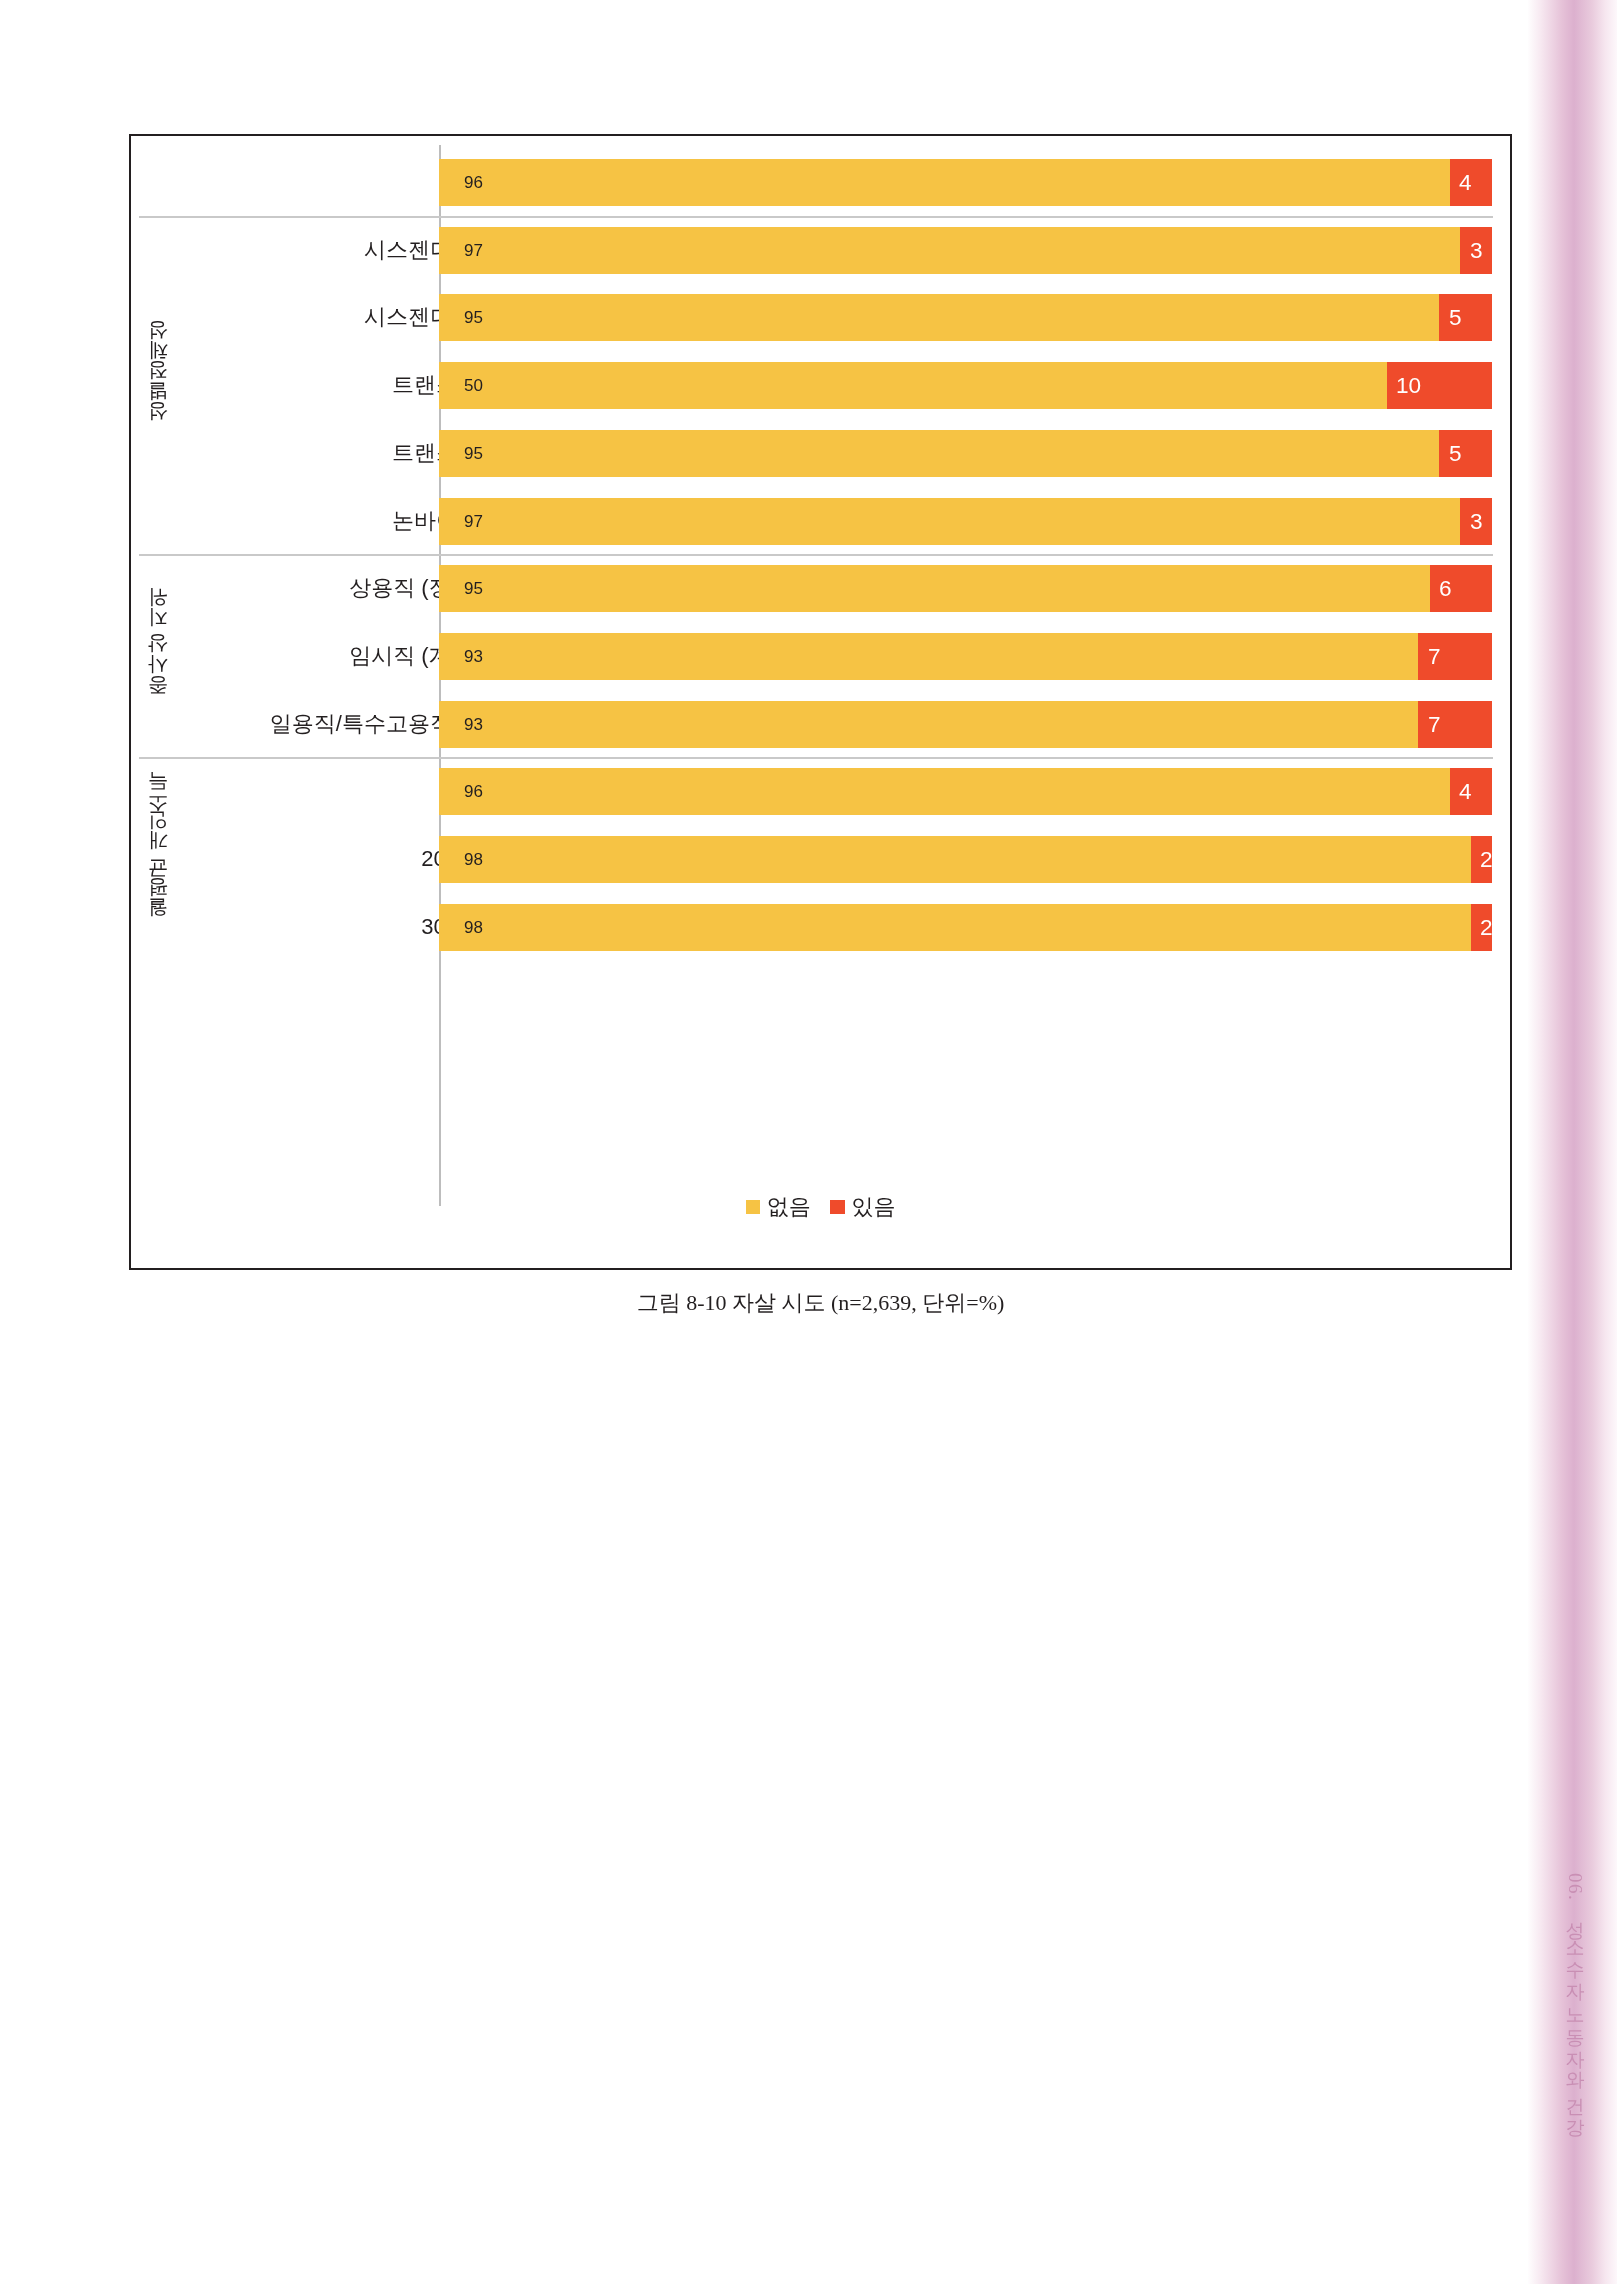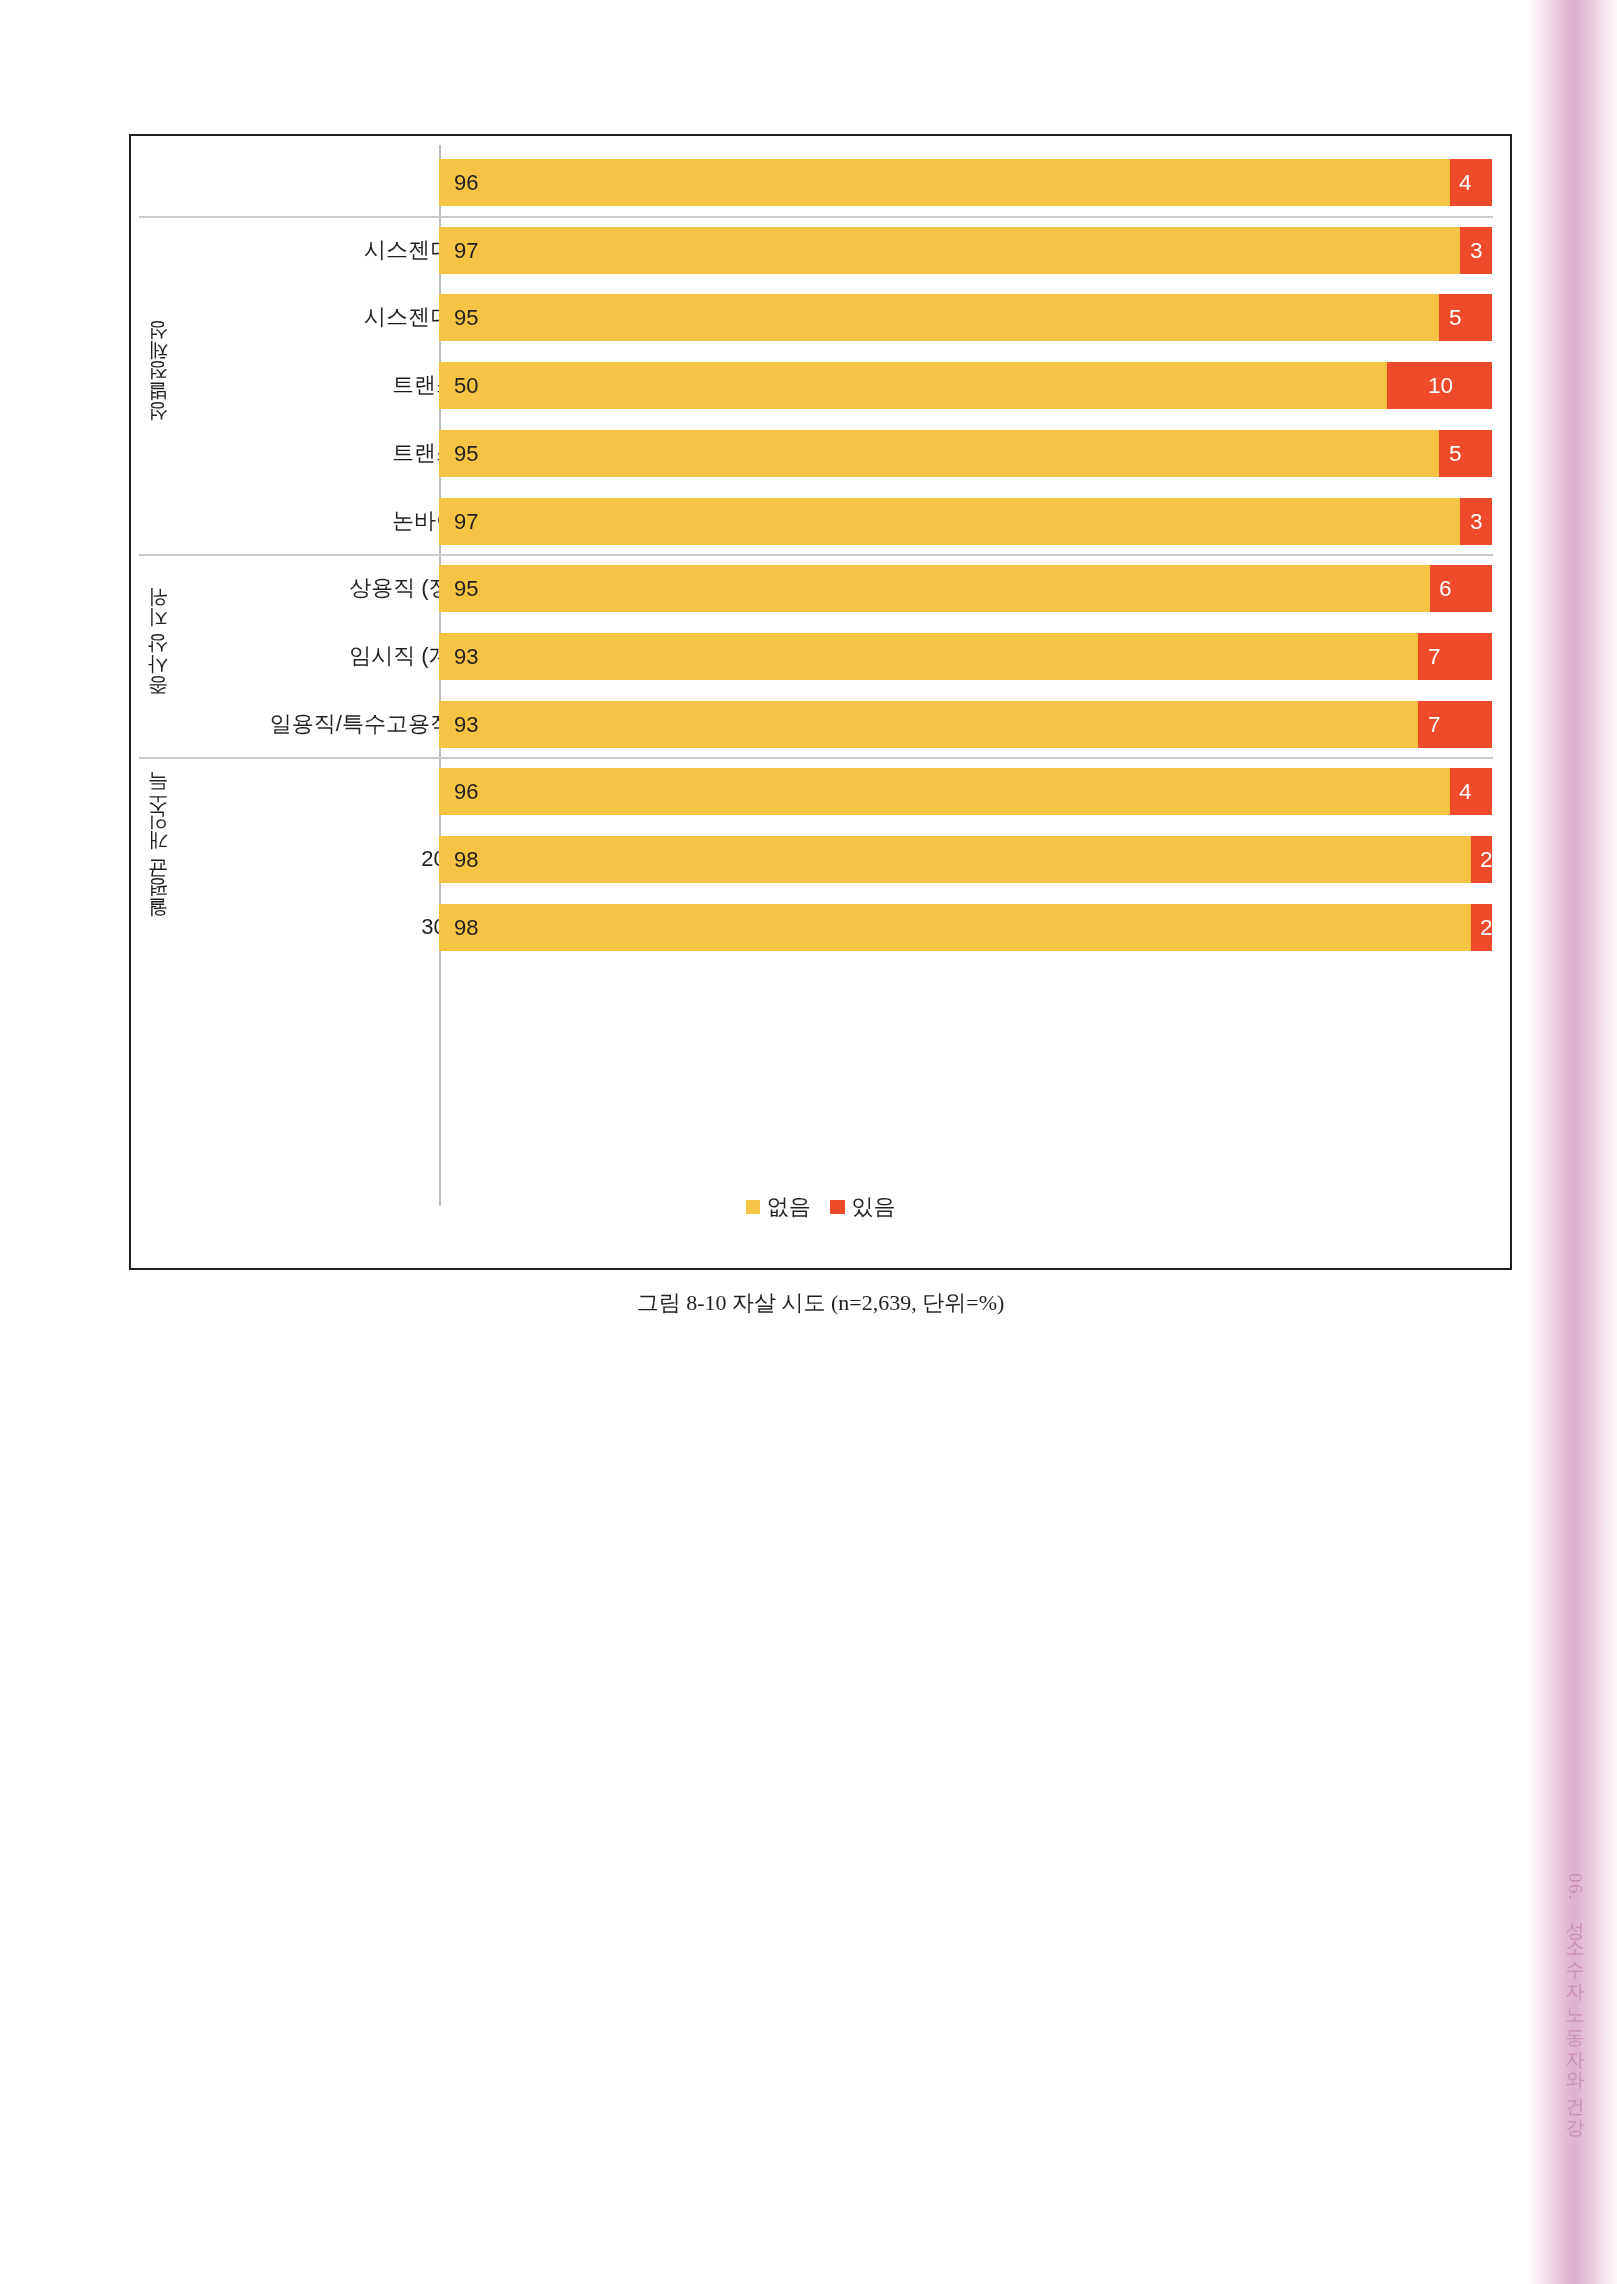--- a/index.html
+++ b/index.html
@@ -123,25 +123,25 @@
   }
   .bar-right {
     position: absolute;
     top: 0;
     height: 47px;
     background: #ef4b2b;
     right: 0;
   }
   .val-left {
     position: absolute;
-    left: 15px;
+    left: 25px;
     top: 0;
     height: 47px;
     line-height: 47px;
-    font-size: 22px;
+    font-size: 17px;
     color: #231f20;
   }
   .val-right {
     position: absolute;
     top: 0;
     height: 47px;
     line-height: 47px;
     font-size: 22.6px;
     color: #ffffff;
   }
@@ -229,21 +229,21 @@
           <div class="val-left">95</div>
           <div class="val-right" style="left: 1010px;">5</div>
         </div>
       </div>
       <div class="row" style="top: 215px;">
         <div class="row-label">트랜스여성</div>
         <div class="bar-area">
           <div class="bar-left" style="width: 948px; background: rgb(246, 195, 68);"></div>
           <div class="bar-right" style="width: 105px; background: rgb(239, 75, 43);"></div>
           <div class="val-left">50</div>
-          <div class="val-right" style="left: 957px; margin-left: 32px;">10</div>
+          <div class="val-right" style="left: 957px;">10</div>
         </div>
       </div>
       <div class="row" style="top: 283px;">
         <div class="row-label">트랜스남성</div>
         <div class="bar-area">
           <div class="bar-left" style="width: 1001px; background: rgb(246, 195, 68);"></div>
           <div class="bar-right" style="width: 53px; background: rgb(239, 75, 43);"></div>
           <div class="val-left">95</div>
           <div class="val-right" style="left: 1010px;">5</div>
         </div>

